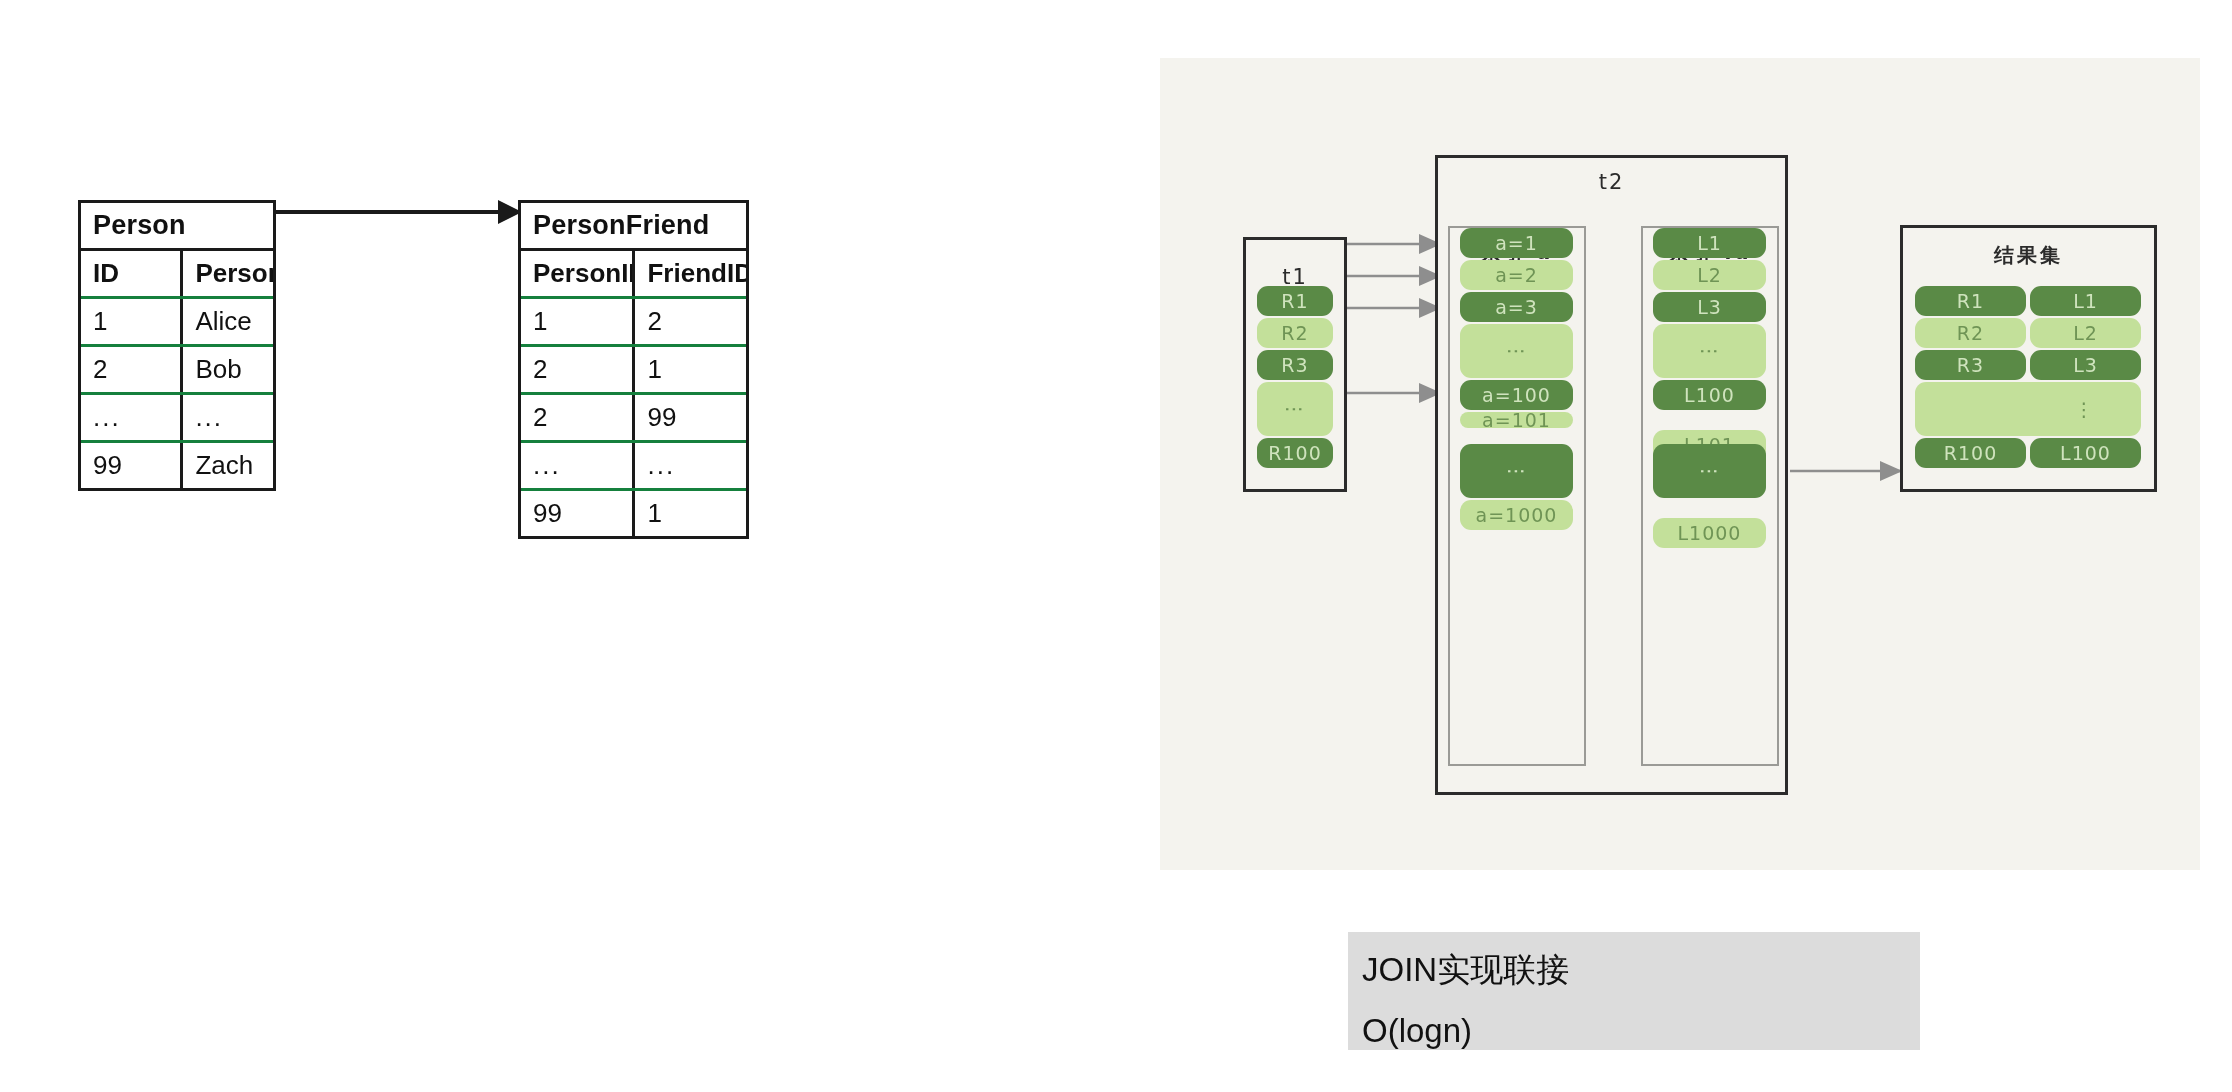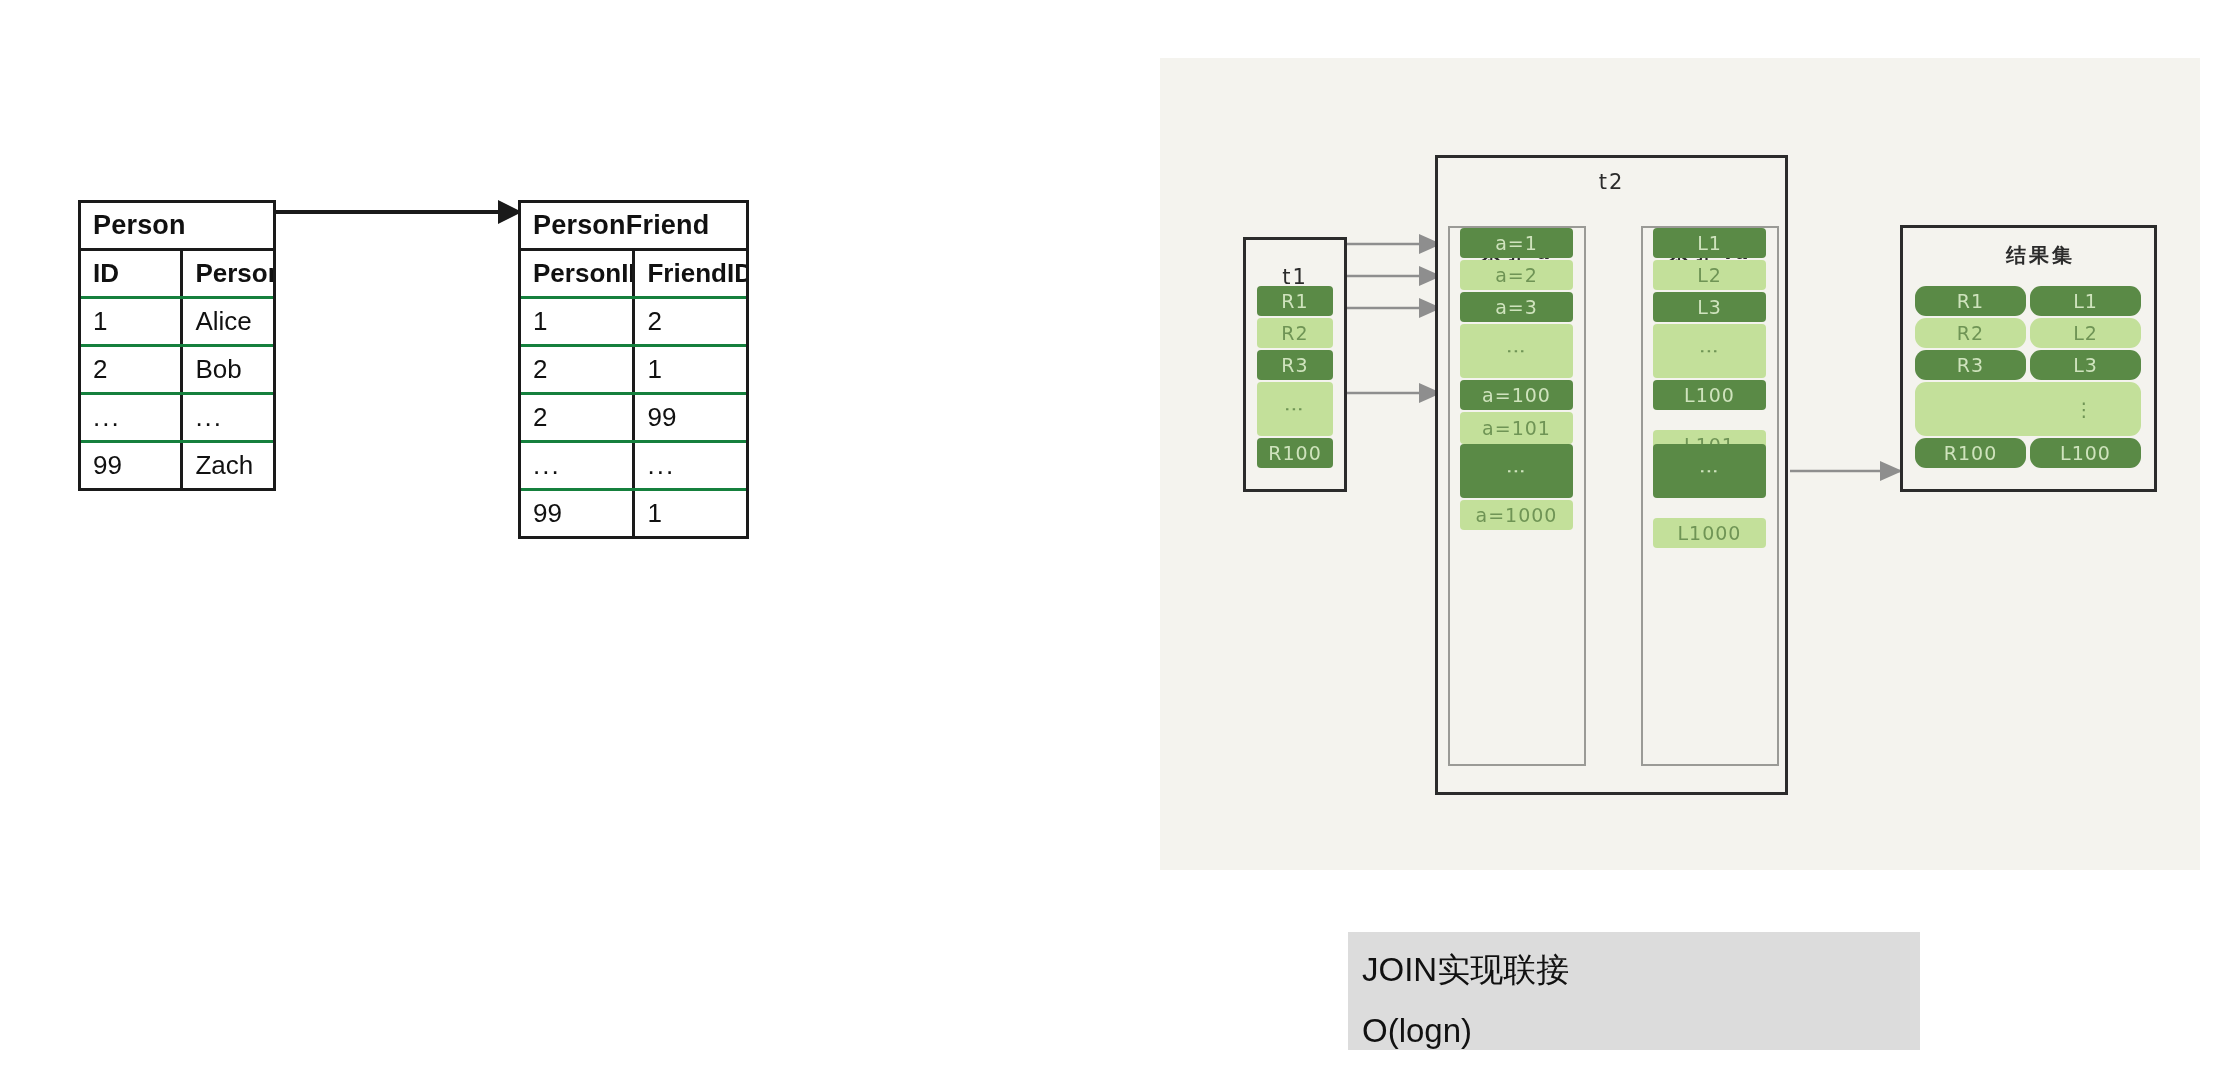--- a/index.html
+++ b/index.html
@@ -32,21 +32,21 @@
   #beige-panel{position:absolute;left:1160px;top:58px;width:1040px;height:812px;
                background:#f4f3ee;}
 
   .hand{font-family:"DejaVu Sans",sans-serif;}
   .box-outline{position:absolute;border:3px solid #2b2b2b;box-sizing:border-box;background:#f4f3ee;}
   .box-thin{position:absolute;border:2px solid #9a9a96;box-sizing:border-box;background:#f4f3ee;}
   .box-label{position:absolute;width:100%;text-align:center;font-size:21px;color:#2b2b2b;
              font-family:"DejaVu Sans",sans-serif;letter-spacing:2px;}
   .box-label.cjk{font-weight:bold;font-size:20px;letter-spacing:3px;}
 
-  .cell{position:absolute;border-radius:4px;display:flex;align-items:center;
+  .cell{position:absolute;border-radius:11px;display:flex;align-items:center;
         justify-content:center;font-size:19px;font-family:"DejaVu Sans",sans-serif;
         letter-spacing:1px;box-sizing:border-box;}
   .cell.dark{background:#5a8a46;color:#cfe3bd;}
   .cell.light{background:#c3e09a;color:#6f9455;}
   .cell .vdots{font-size:19px;line-height:.55;writing-mode:vertical-rl;letter-spacing:0;}
 
   
   .rs-pair{position:absolute;display:flex;gap:4px;}
   .rs-pair > div{flex:1;border-radius:11px;display:flex;align-items:center;
                  justify-content:center;font-size:19px;font-family:"DejaVu Sans",sans-serif;
@@ -184,21 +184,21 @@
     </div>
   <div class="cell dark" style="left:300px;top:234px;width:113px;height:30px;">
       <span>a=3</span>
     </div>
   <div class="cell light" style="left:300px;top:266px;width:113px;height:54px;">
       <span class="vdots">⋮</span>
     </div>
   <div class="cell dark" style="left:300px;top:322px;width:113px;height:30px;">
       <span>a=100</span>
     </div>
-  <div class="cell light" style="left:300px;top:354px;width:113px;height:32px;">
+  <div class="cell light" style="left:300px;top:354px;width:113px;height:16px;">
       <span>a=101</span>
     </div>
   <div class="cell dark" style="left:300px;top:386px;width:113px;height:54px;">
       <span class="vdots">⋮</span>
     </div>
   <div class="cell light" style="left:300px;top:442px;width:113px;height:30px;">
       <span>a=1000</span>
     </div>
 
   <div class="box-thin" style="left:481px;top:168px;width:138px;height:540px;">
@@ -223,21 +223,21 @@
       <span>L101</span>
     </div>
   <div class="cell dark" style="left:493px;top:386px;width:113px;height:54px;">
       <span class="vdots">⋮</span>
     </div>
   <div class="cell light" style="left:493px;top:460px;width:113px;height:30px;">
       <span>L1000</span>
     </div>
 
   <div class="box-outline" style="left:740px;top:167px;width:257px;height:267px;">
-    <div class="box-label cjk hand" style="top:14px;padding-left:12px;">结果集</div>
+    <div class="box-label cjk hand" style="top:14px;">结果集</div>
   </div>
   <div class="rs-pair dark" style="left:755px;top:228px;width:226px;height:30px;">
     <div>R1</div>
     <div>L1</div>
   </div>
   <div class="rs-pair light" style="left:755px;top:260px;width:226px;height:30px;">
     <div>R2</div>
     <div>L2</div>
   </div>
   <div class="rs-pair dark" style="left:755px;top:292px;width:226px;height:30px;">

